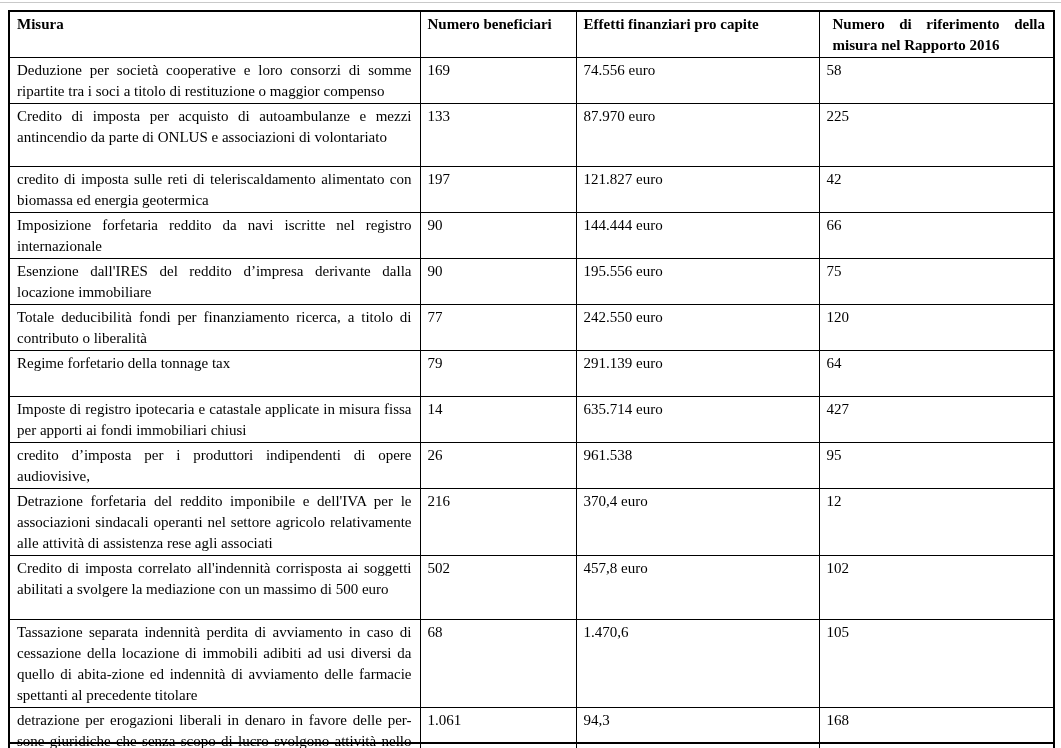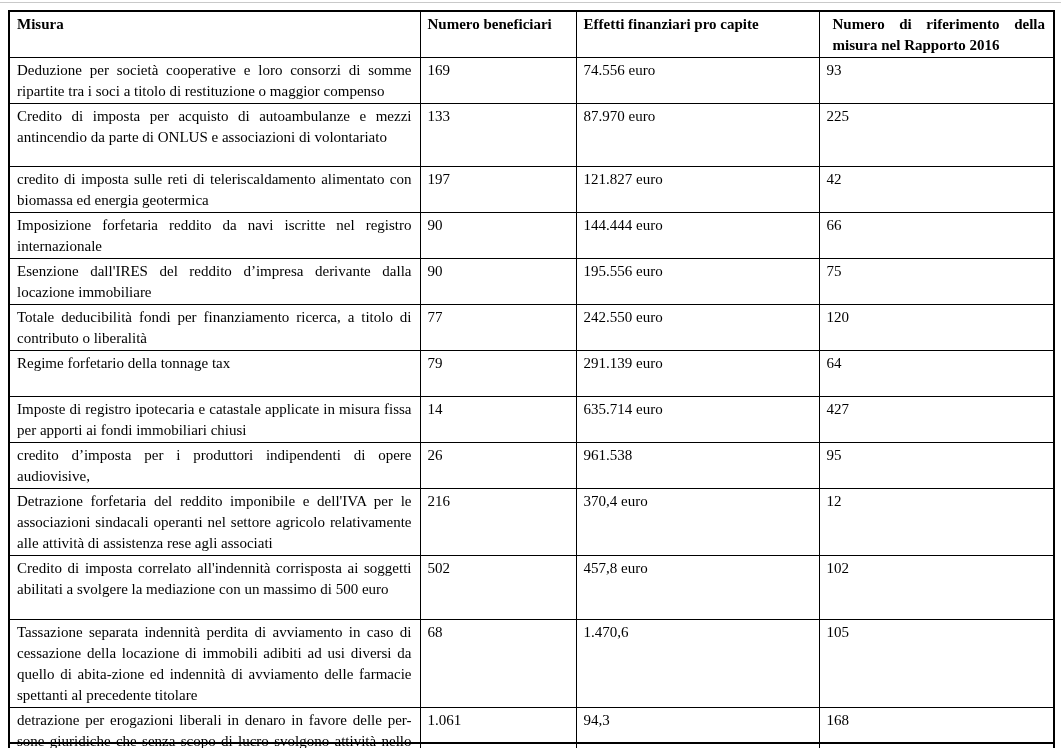--- a/index.html
+++ b/index.html
@@ -90,21 +90,21 @@
       <th>Numero beneficiari</th>
       <th>Effetti finanziari pro capite</th>
       <th class="h-rif">Numero di riferimento della misura nel Rapporto 2016</th>
     </tr>
   </thead>
   <tbody id="table-body">
   <tr>
     <td class="c-misura">Deduzione per società cooperative e loro consorzi di somme ripartite tra i soci a titolo di restituzione o maggior compenso</td>
     <td class="c-num">169</td>
     <td class="c-num">74.556 euro</td>
-    <td class="c-num">93</td>
+    <td class="c-num">58</td>
   </tr>
 
   <tr>
     <td class="c-misura">Credito di imposta per acquisto di autoambulanze e mezzi antincendio da parte di ONLUS e associazioni di volontariato</td>
     <td class="c-num">133</td>
     <td class="c-num">87.970 euro</td>
     <td class="c-num">225</td>
   </tr>
 
   <tr>

